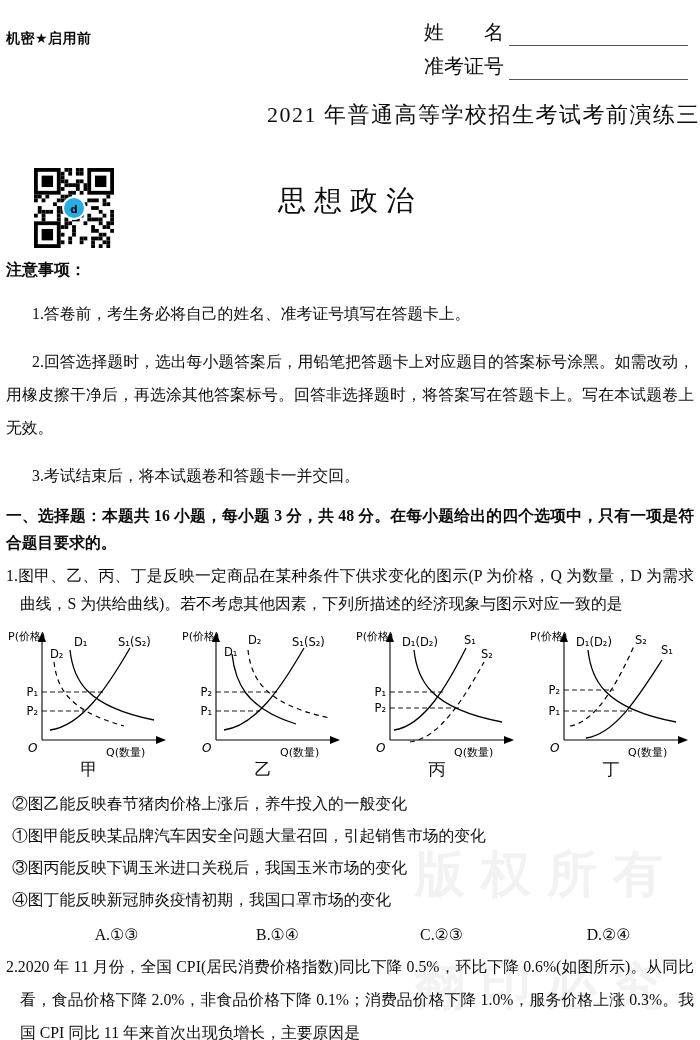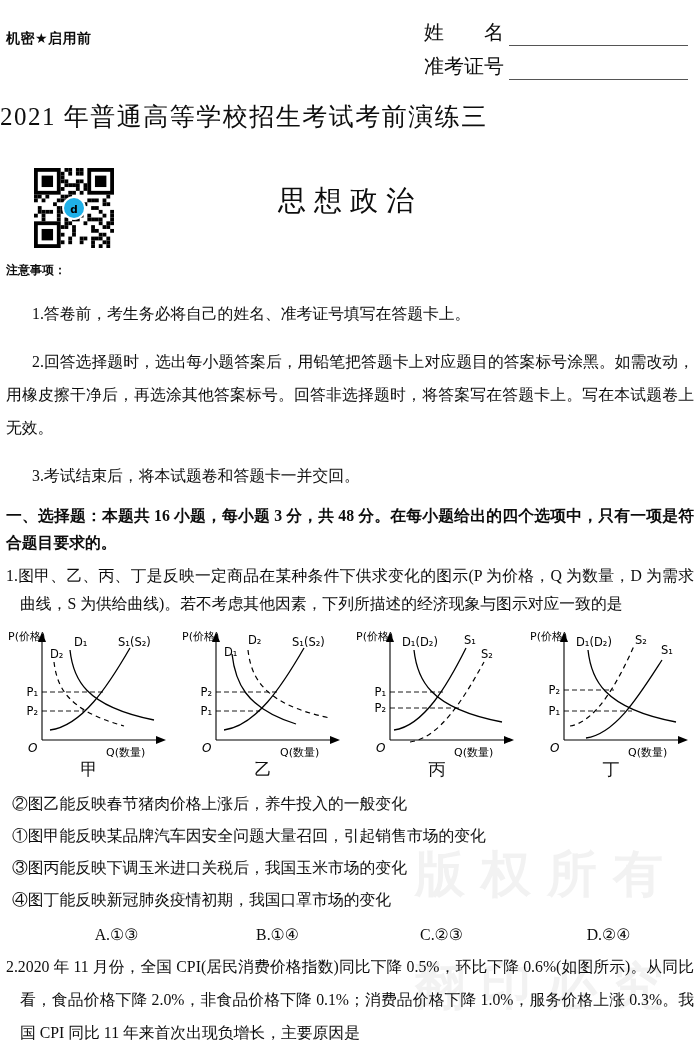--- a/index.html
+++ b/index.html
@@ -4,26 +4,26 @@
 <style>
   html,body{margin:0;padding:0;background:#9a9a9a;}
   .sheet{position:relative;width:700px;height:1040px;background:#ffffff;margin:0 auto;
          font-family:"Liberation Serif","DejaVu Serif",serif;color:#0d0d0d;overflow:hidden;}
   .classified{position:absolute;left:6px;top:30px;font-family:"Liberation Sans","DejaVu Sans",sans-serif;
               font-weight:bold;font-size:14px;letter-spacing:.5px;text-align:right;}
   .fills{position:absolute;right:12px;top:12px;width:264px;}
   .fill-row{display:flex;align-items:flex-end;font-size:20px;height:34px;}
   .fill-label{white-space:nowrap;}
   .fill-blank{flex:1;border-bottom:1.5px solid #555;margin-left:5px;height:30px;}
-  .title{position:absolute;top:100px;left:0;width:100%;text-align:left;font-size:25px;letter-spacing:1.5px;}
+  .title{position:absolute;top:100px;left:0;width:100%;text-align:right;font-size:22px;letter-spacing:1.5px;}
   .subject-wrap{position:absolute;top:160px;left:0;width:100%;height:98px;}
   .qr{position:absolute;left:33px;top:8px;width:82px;height:80px;}
   .subject{position:absolute;top:22px;left:0;width:100%;text-align:center;font-size:28px;font-weight:normal;letter-spacing:8px;}
   .body{position:absolute;top:258px;left:6px;right:6px;font-size:15.8px;line-height:33px;text-align:justify;}
-  .notice-h{font-family:"Liberation Sans","DejaVu Sans",sans-serif;font-weight:bold;font-size:12px;line-height:24px;text-align:left;}
+  .notice-h{font-family:"Liberation Sans","DejaVu Sans",sans-serif;font-weight:bold;font-size:16px;line-height:24px;text-align:left;}
   .note{text-indent:26px;margin-top:15px;}
   .sec{font-family:Liberation Serif, serif;font-weight:bold;line-height:27px;margin-top:10px;}
   .stem{padding-left:14px;text-indent:-14px;line-height:28px;margin-top:6px;}
   .charts{display:flex;justify-content:space-between;margin:10px 0 8px 0;}
   .chart{width:166px;}
   .chart svg{display:block;}
   .cap{font-size:17px;line-height:20px;text-align:center;}
   .stmt{margin-left:6px;line-height:32px;text-align:left;white-space:nowrap;}
   .choices{display:grid;grid-template-columns:157px 165px 163px 1fr;padding-left:32px;line-height:30px;margin-top:4px;text-align:center;}
   .q2{padding-left:14px;text-indent:-14px;line-height:33px;}

